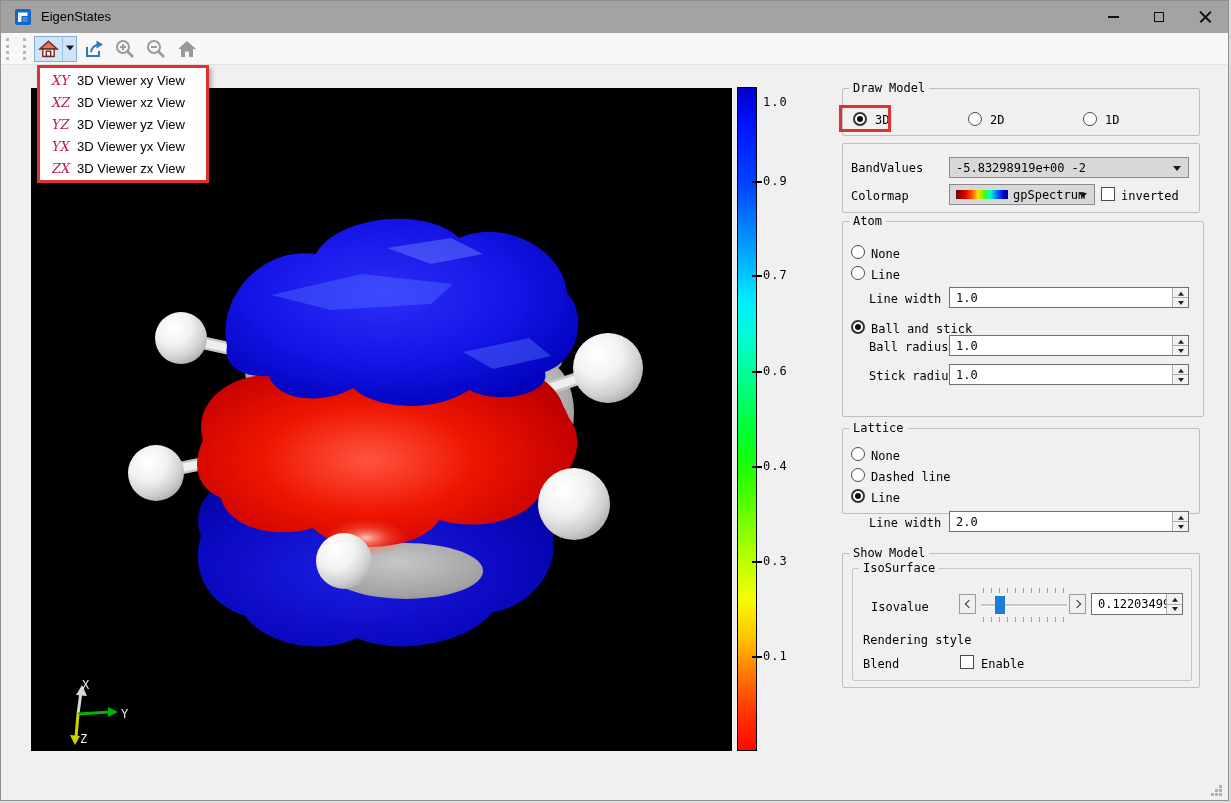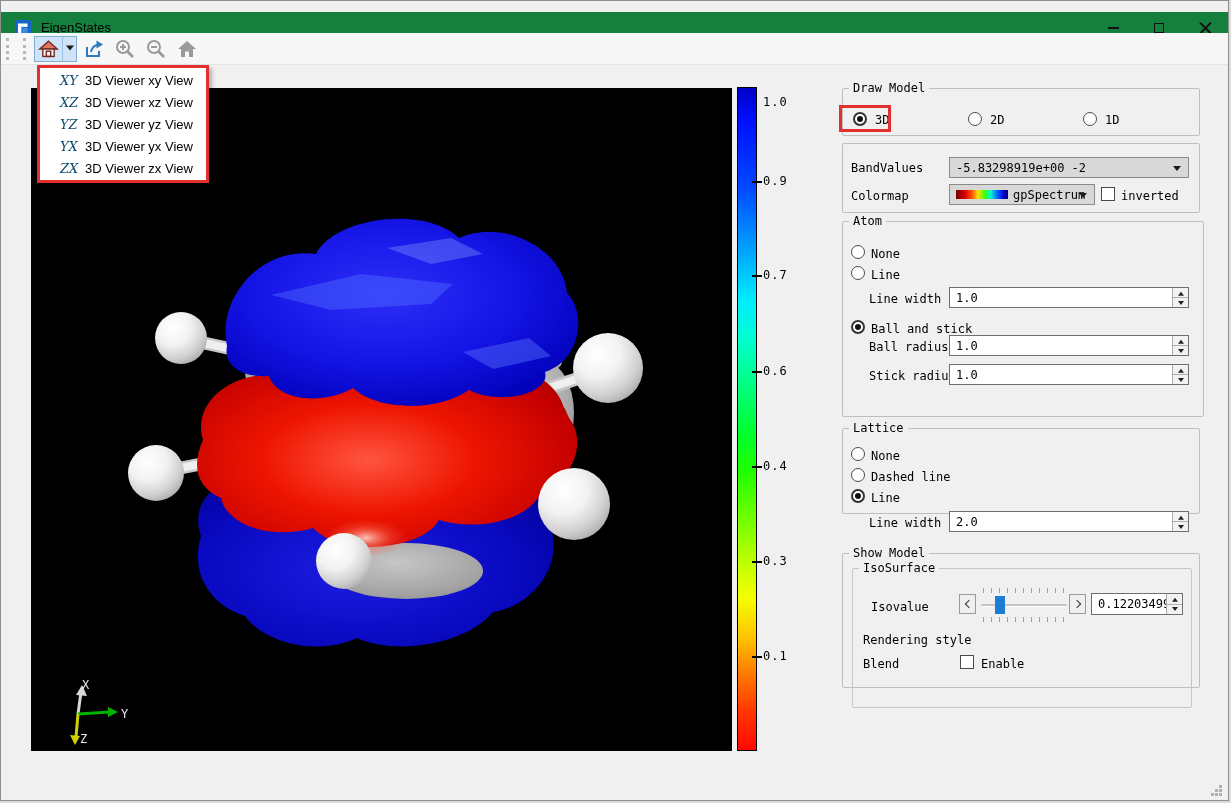--- a/index.html
+++ b/index.html
@@ -1,40 +1,40 @@
 <!DOCTYPE html>
 <html><head>
 <meta charset="utf-8">
 <style>
   html,body{margin:0;padding:0;background:#dcdcdc;}
   *{box-sizing:border-box;}
   #win{position:relative;width:1229px;height:801px;background:#f0f0f0;border:1px solid #8f8f8f;overflow:hidden;font-family:"Liberation Sans",sans-serif;}
   
-  #titlebar{position:absolute;left:0;top:0;width:100%;height:32px;background:#15803d;margin-top:11px;}
+  #titlebar{position:absolute;left:0;top:0;width:100%;height:32px;background:#a3a3a3;}
   #appicon{position:absolute;left:14px;top:8px;width:16px;height:16px;}
   #apptitle{position:absolute;left:40px;top:0;height:32px;line-height:32px;font-size:13px;color:#000;}
   .wbtn{position:absolute;top:0;width:46px;height:31px;display:flex;align-items:center;justify-content:center;}
   #btn-min{right:92px}#btn-max{right:46px}#btn-close{right:0}
   .glyph-min{width:11px;height:2px;background:#111;}
   .glyph-max{width:10px;height:10px;border:1.4px solid #111;background:transparent;}
   .glyph-x{position:relative;width:13px;height:13px;}
   .glyph-x::before,.glyph-x::after{content:"";position:absolute;left:-1px;top:6px;width:15px;height:1.5px;background:#111;}
   .glyph-x::before{transform:rotate(45deg);}.glyph-x::after{transform:rotate(-45deg);}
   
   #toolbar{position:absolute;left:0;top:32px;width:100%;height:32px;background:#f7f7f7;border-bottom:1px solid #e4e4e4;}
   .grip{position:absolute;top:5px;height:22px;width:0;border-left:3px dotted #b8b8b8;}
   #btn-viewhome{position:absolute;left:33px;top:3px;width:43px;height:26px;background:#cfe4f8;border:1px solid #84aed6;display:flex;}
   .vh-main{width:28px;position:relative;border-right:1px solid #9cc0e2;}
   .vh-arrow{flex:1;position:relative;}
   .vh-arrow::after{content:"";position:absolute;left:50%;top:50%;transform:translate(-50%,-40%);border:4px solid transparent;border-top:5px solid #1a1a1a;}
   .tbicon{position:absolute;top:5px;width:22px;height:22px;}
   
   #viewmenu{position:absolute;left:36px;top:64px;width:172px;background:#ffffff;border:3px solid #e23030;z-index:30;padding:1px 0;box-shadow:3px 3px 4px rgba(0,0,0,.25);}
   .mi{height:22px;display:flex;align-items:center;cursor:default;}
-  .mi .sc{width:25px;margin-left:20px;font:italic 13px "DejaVu Serif",serif;color:#0c4a6e;}
+  .mi .sc{width:25px;margin-left:12px;font:italic 13px "DejaVu Serif",serif;color:#be185d;}
   .mi .ml{font:13px "Liberation Sans",sans-serif;color:#000;white-space:nowrap;}
   
   #canvas{position:absolute;left:30px;top:87px;width:701px;height:663px;background:#000;}
   #colorbar{position:absolute;left:736px;top:86px;width:20px;height:664px;border:1px solid #000;
     background:linear-gradient(180deg,#0000c8 0%,#0010ff 5%,#0048ff 15%,#00a8ff 25%,#00ecff 32%,#00ffd0 38%,#00ff80 45%,#00ff30 52%,#20ff00 58%,#70ff00 65%,#b8ff00 71%,#f4ff00 77%,#ffc400 83%,#ff8000 88%,#ff3800 94%,#ff0800 100%);}
   #cblabels{position:absolute;left:762px;top:87px;width:42px;height:663px;}
   #cblabels span{position:absolute;left:0;height:16px;font:12px "DejaVu Sans Mono",monospace;letter-spacing:1px;color:#000;}
   #cblabels span:nth-child(1){top:7px}#cblabels span:nth-child(2){top:86px}
   #cblabels span:nth-child(3){top:180px}#cblabels span:nth-child(4){top:276px}
   #cblabels span:nth-child(5){top:371px}#cblabels span:nth-child(6){top:466px}
@@ -335,21 +335,21 @@
       <span class="val">2.0</span>
       <span class="btns">
           <span class="sb up"></span>
           <span class="sb down"></span>
         </span>
     </div>
   </div>
 
   <div class="group" style="left:841px;top:552px;width:358px;height:135px">
     <span class="gtitle">Show Model</span>
-    <div class="group" style="left:9px;top:14px;width:340px;height:140px;border-color:#c6c6c6">
+    <div class="group" style="left:9px;top:14px;width:340px;height:113px;border-color:#c6c6c6">
       <span class="gtitle">IsoSurface</span>
       <span class="lbl" style="left:18px;top:31px">Isovalue</span>
       <div class="sldbtn" style="left:106px;top:25px">
           <span class="chev left"></span>
         </div>
       <div class="slider" style="left:128px;top:19px">
         <span class="ticks" style="top:0"></span>
         <span class="groove"></span>
         <span class="handle"></span>
         <span class="ticks" style="top:29px"></span>

